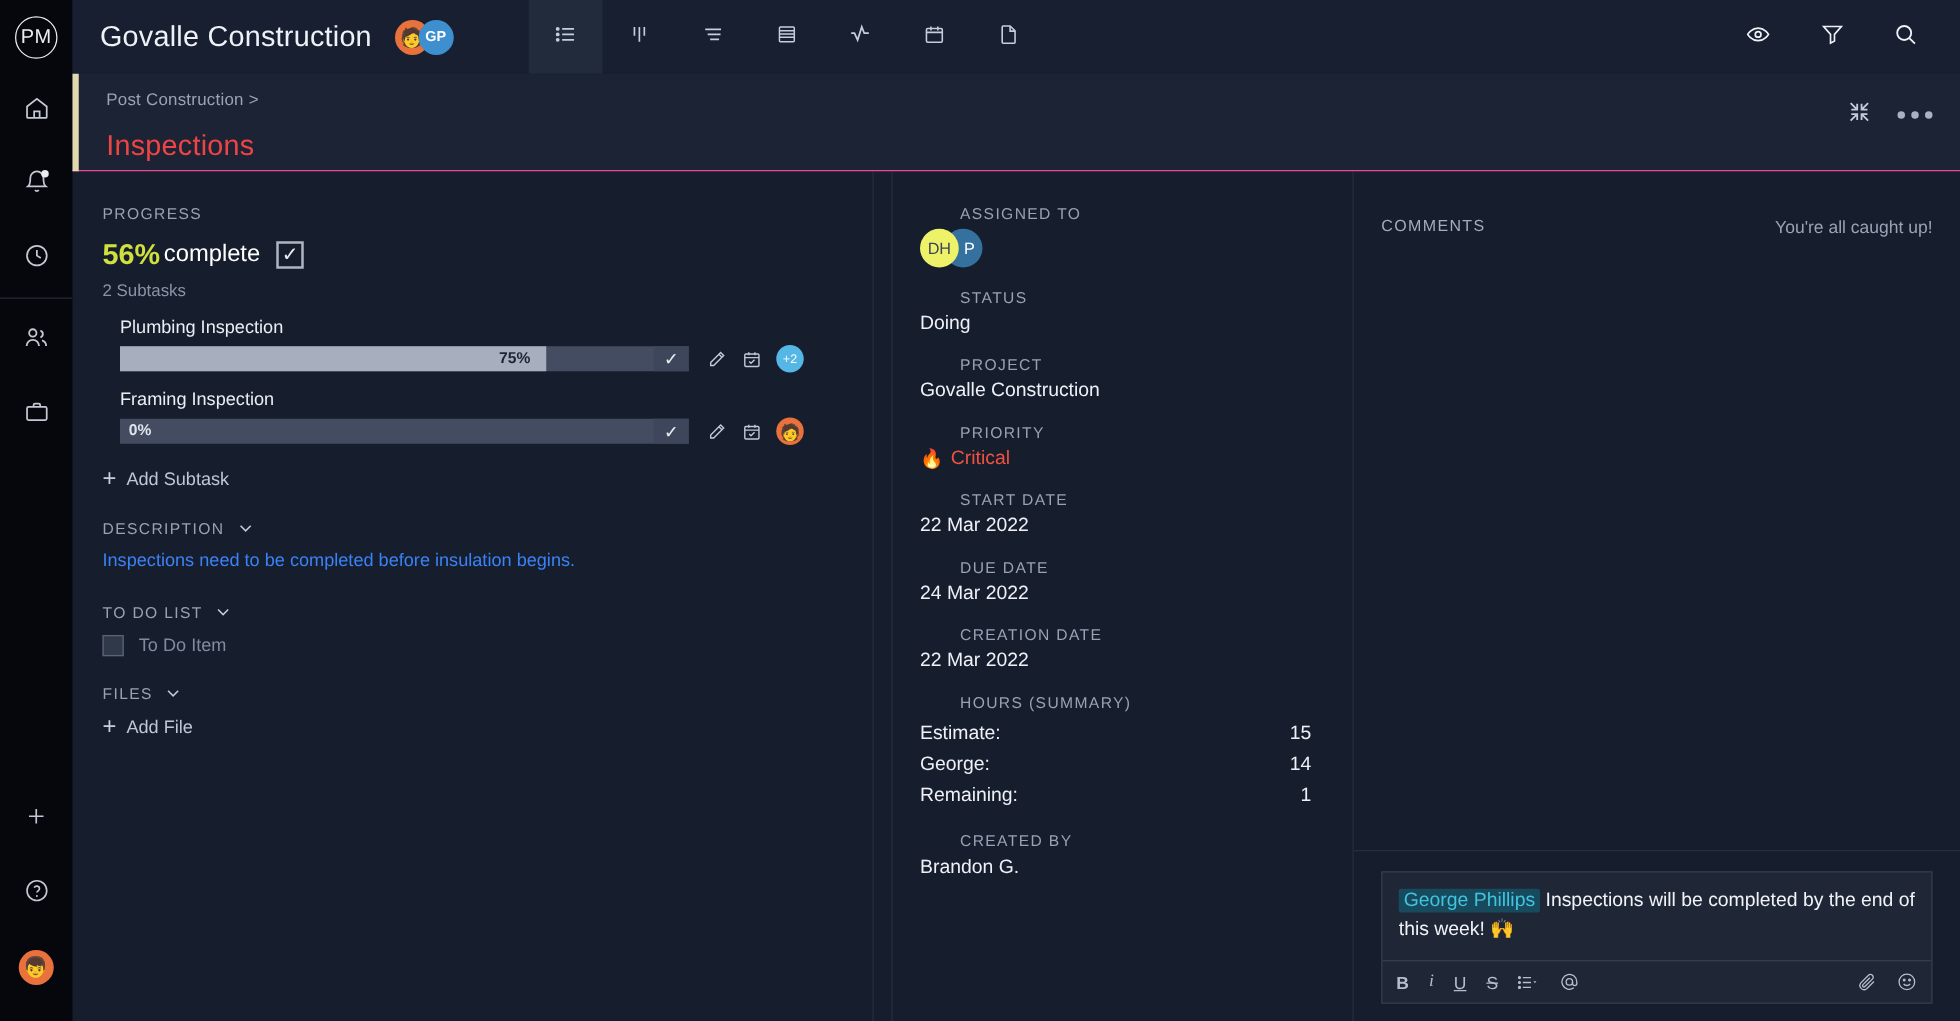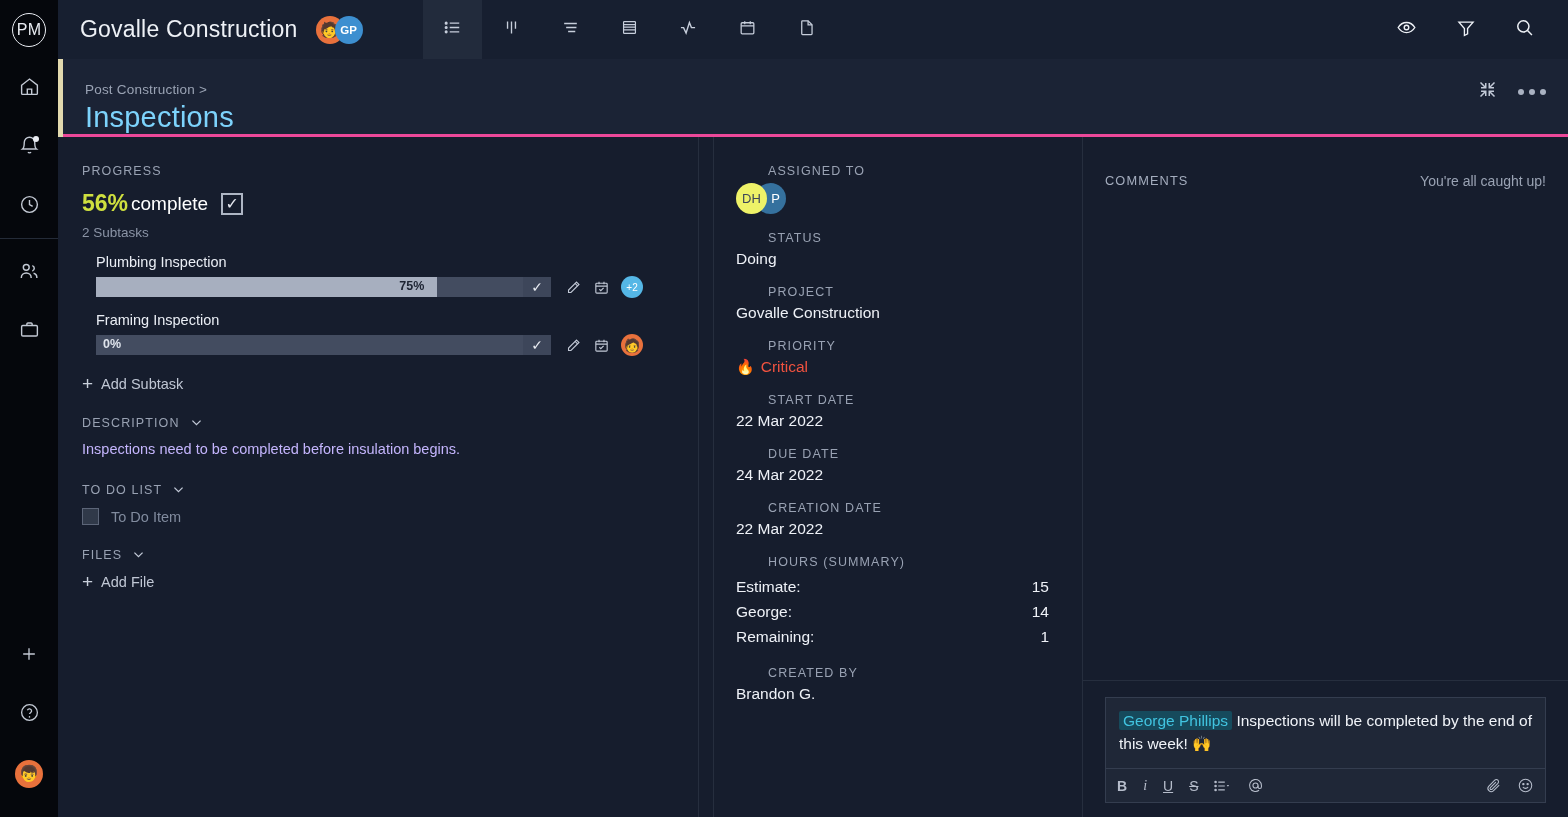--- a/index.html
+++ b/index.html
@@ -73,27 +73,27 @@
     color:#c7cedb; cursor:pointer;
   }
   .vtab.active { background:#222b3c; }
   .topbar-right { position:absolute; right: 14px; display:flex; align-items:center; }
   .tricon { width: 59px; height:59px; display:flex; align-items:center; justify-content:center;
             color:#eef1f6; cursor:pointer; }
 
   
   .crumbbar {
     height: 78px; flex: 0 0 78px; background:#1b2335;
-    position: relative; display:flex; align-items:flex-end;
-    border-bottom: 3px solid #ec4899;
+    position: relative; display:flex; align-items:flex-start;
+    border-bottom: 1px solid #ec4899;
   }
   .accent-stripe { position:absolute; left:0; top:0; width:5px; height:78px; background:#e2d9ae; }
   .crumb-wrap { margin-left: 27px; margin-top: 13px; }
   .crumb { font-size: 13.5px; color:#9aa3b4; letter-spacing:.2px; cursor:pointer; }
-  .crumb-title { font-size: 29px; color:#7dd3fc; margin-top: 4px; letter-spacing:.2px; }
+  .crumb-title { font-size: 23px; color:#ef4444; margin-top: 16px; letter-spacing:.2px; }
   .crumb-right { position:absolute; right: 22px; top: 20px; display:flex; align-items:center; gap: 20px; }
   .ic-btn { color:#c3cad8; cursor:pointer; display:flex; align-items:center; }
   .dots { display:flex; gap:5px; align-items:center; cursor:pointer; }
   .dots i { width:6px; height:6px; border-radius:50%; background:#aab2c2; display:block; }
 
   
   .cols { flex:1 1 auto; display:flex; min-height:0; }
   .col-left   { width: 640px; flex: 0 0 640px; padding: 27px 0 0 24px; }
   .divider-v  { width:1px; background:#262e3e; flex:0 0 1px; }
   .col-mid    { width: 368px; flex: 0 0 368px; padding: 27px 0 0 22px; overflow:hidden; }
@@ -143,21 +143,21 @@
   .chip.blue { background:#55b7e6; }
   .chip.orange { background:#e8713c; font-size:13px; }
 
   .addrow { display:flex; align-items:center; margin-top: 18px; color:#c0c7d4;
             font-size: 14.5px; cursor:pointer; }
   .addrow .plus { font-size: 19px; margin-right: 8px; color:#c9d0dc; line-height:1; }
 
   .sec { margin-top: 22px; }
   .sec-head { display:flex; align-items:center; cursor:pointer; }
   .chev { margin-left: 9px; color:#c3cad8; display:flex; }
-  .sec-body { font-size: 14.5px; color:#c4b5fd; margin-top: 9px; line-height: 1.45; }
+  .sec-body { font-size: 14.5px; color:#3b82f6; margin-top: 9px; line-height: 1.45; }
   .todo-row { display:flex; align-items:center; margin-top: 11px; }
   .todo-box { width:17px; height:17px; border:1.6px solid #5c6578; background:#303949; }
   .todo-text { font-size: 14.5px; color:#818b9e; margin-left: 12px; }
 
   
   .field { margin-bottom: 17px; }
   .field .slabel { display:block; margin-bottom: 5px; margin-left: 32px; }
   .fval { font-size: 15.5px; color:#eef1f7; }
   .assigned-avs { display:flex; align-items:center; margin-top: 3px; }
   .av-lg { width: 31px; height:31px; border-radius:50%; display:flex;

